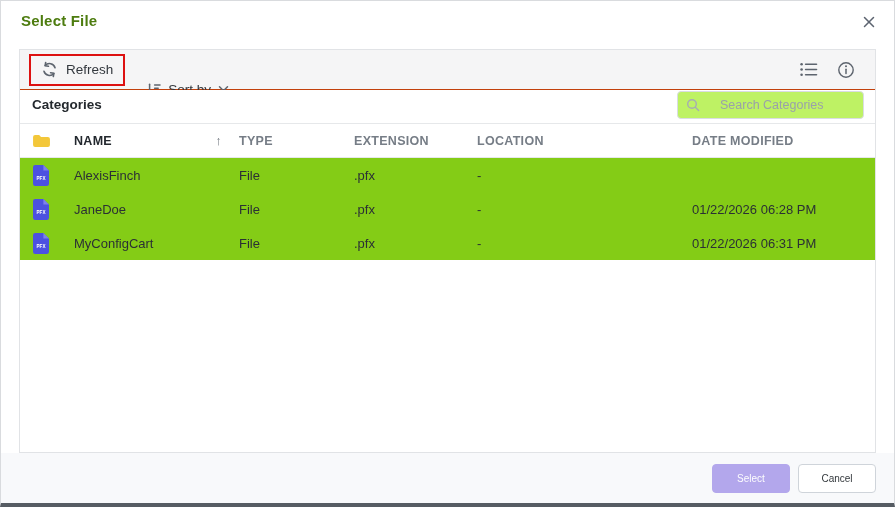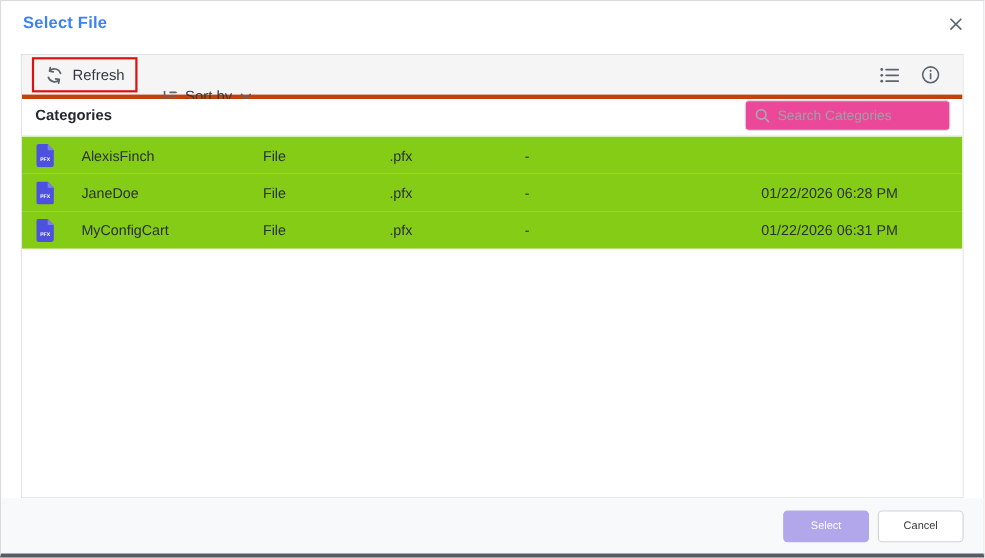--- a/index.html
+++ b/index.html
@@ -17,39 +17,39 @@
     border-bottom:4px solid #565c63;
     position:relative;
     display:flex; flex-direction:column;
   }
   
   .titlebar {
     height:48px; flex:0 0 48px;
     display:flex; align-items:flex-start; justify-content:space-between;
     padding:10px 14px 0 20px;
   }
-  .title { font-size:15px; font-weight:700; color:#3b82f6; letter-spacing:.2px; padding-top:1px; }
+  .title { font-size:15px; font-weight:700; color:#4d7c0f; letter-spacing:.2px; padding-top:1px; }
   .close-btn {
     width:22px; height:22px; border:none; background:transparent; cursor:pointer;
     display:flex; align-items:center; justify-content:center; color:#5c6470;
   }
   
   .panel {
     margin:0 18px;
     border:1px solid #e1e3e6;
     height:404px; flex:0 0 404px;
     background:#ffffff;
     display:flex; flex-direction:column;
     overflow:hidden;
   }
   
   .toolbar {
     height:40px; flex:0 0 40px;
     background:#f5f5f6;
-    border-bottom:4px solid #c2410c;
+    border-bottom:1px solid #c2410c;
     display:flex; align-items:center;
     padding:0 16px 0 9px;
   }
   .annotation-box {
     border:2px solid #dd1111;
     display:flex; align-items:center;
     height:32px; padding:0 2px;
   }
   .tbtn {
     display:flex; align-items:center; gap:8px;
@@ -70,22 +70,22 @@
   .catbar {
     height:34px; flex:0 0 34px;
     border-bottom:1px solid #e6e8ea;
     display:flex; align-items:center; justify-content:space-between;
     padding:0 11px 4px 12px; background:#fff;
   }
   .cat-title { font-size:13.5px; font-weight:700; color:#24292e; }
   .searchbox {
     width:187px; height:28px;
     border:1px solid #d9dde2; border-radius:4px;
-    background:#ec4899; display:flex; align-items:center;
-    padding:0 8px; gap:7px; color:#9aa1a9;
+    background:#bef264; display:flex; align-items:center;
+    padding:0 8px; gap:20px; color:#9aa1a9;
   }
   .searchbox input {
     border:none; outline:none; width:100%;
     font-family:"Liberation Sans", sans-serif;
     font-size:12.5px; color:#33383e; background:transparent;
   }
   .searchbox input::placeholder { color:#9aa1a9; }
   
   .grid-head, .grid-row {
     display:grid;
@@ -221,20 +221,45 @@
         <span>
           <svg width="14" height="14" viewBox="0 0 14 14">
             <circle cx="6" cy="6" r="4.3" fill="none" stroke="#a6acb4" stroke-width="1.4"></circle>
             <line x1="9.3" y1="9.3" x2="12.6" y2="12.6" stroke="#a6acb4" stroke-width="1.4" stroke-linecap="round"></line>
           </svg>
         </span>
         <input type="text" placeholder="Search Categories" style="">
       </div>
     </div>
 
+    <div class="grid-head">
+      <div class="icell">
+        <span>
+          <svg width="19" height="15" viewBox="0 0 20 16">
+            <path d="M1 4.2 A2.2 2.2 0 0 1 3.2 2 h4.3 l2 2.3 h7.3 A2.2 2.2 0 0 1 19 6.5 v6.3 a2.2 2.2 0 0 1-2.2 2.2 H3.2 A2.2 2.2 0 0 1 1 12.8 z" fill="#f3c73a"></path>
+          </svg>
+        </span>
+      </div>
+      <div class="hcell sorted">
+        <span>NAME</span>
+        <span class="sort-arrow">↑</span>
+      </div>
+      <div class="hcell">
+        <span>TYPE</span>
+      </div>
+      <div class="hcell">
+        <span>EXTENSION</span>
+      </div>
+      <div class="hcell">
+        <span>LOCATION</span>
+      </div>
+      <div class="hcell">
+        <span>DATE MODIFIED</span>
+      </div>
+    </div>
 
     <div class="grid-body">
 
       <div class="grid-row">
         <div class="icell">
           <span>
             <svg width="16" height="21" viewBox="0 0 16 21">
               <path d="M2.2 0 h8.2 L16 5.6 V18.8 A2.2 2.2 0 0 1 13.8 21 H2.2 A2.2 2.2 0 0 1 0 18.8 V2.2 A2.2 2.2 0 0 1 2.2 0 z" fill="#4c51e0"></path>
               <path d="M10.4 0 16 5.6 H10.4 z" fill="#7d82ea"></path>
               <text x="8" y="15.2" text-anchor="middle" font-size="4.6" font-weight="bold" fill="#ffffff" font-family="Liberation Sans, sans-serif">PFX</text>

